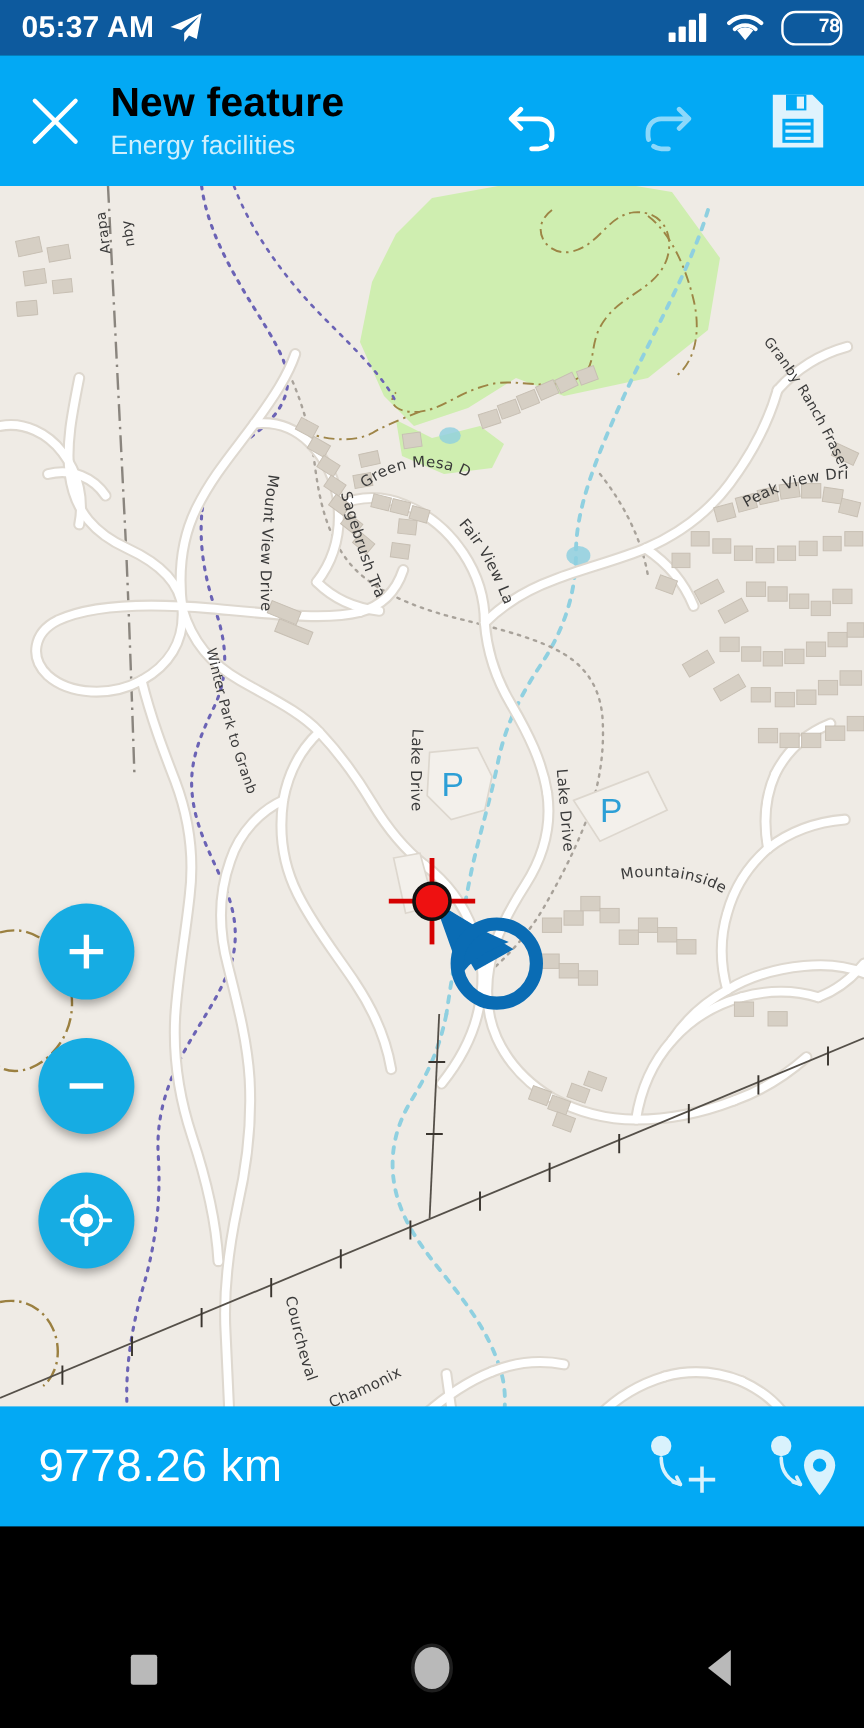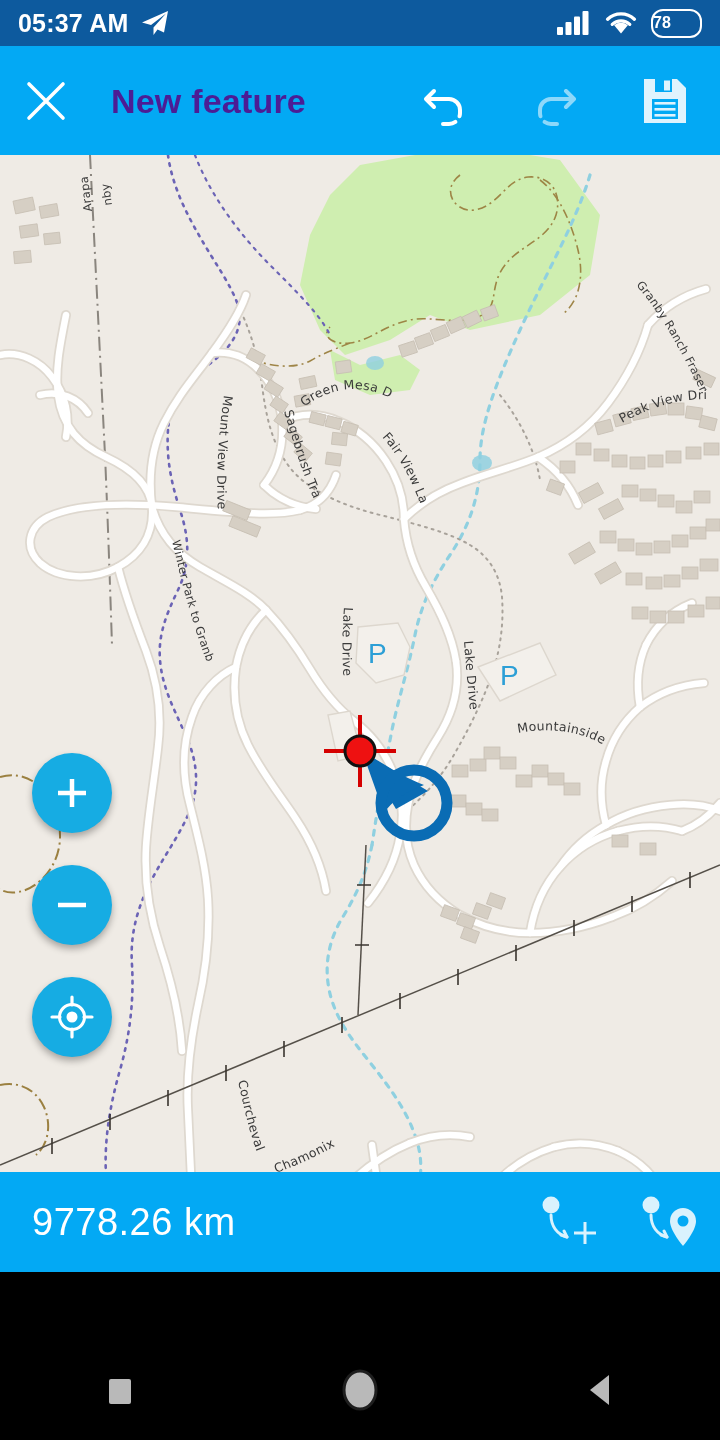--- a/index.html
+++ b/index.html
@@ -16,36 +16,36 @@
     background:#0d5a9e;display:flex;align-items:center;
     box-sizing:border-box;padding:0 18px;z-index:60;
   }
   #statusbar .clock{
     color:#fff;font-size:25px;font-weight:600;letter-spacing:.2px;
   }
   #statusbar .tg{margin-left:12px;display:flex;align-items:center;}
   #statusbar .right{margin-left:auto;display:flex;align-items:center;gap:13px;}
   .batt{
     position:relative;width:47px;height:25px;border:2.5px solid #ffffff;
-    border-radius:12px;display:flex;align-items:center;justify-content:flex-start;
+    border-radius:12px;display:flex;align-items:center;justify-content:flex-end;
   }
   .batt span{color:#fff;font-size:16px;font-weight:700;line-height:1;}
 
   
   #toolbar{
     position:absolute;left:0;top:46px;width:720px;height:109px;
     background:#03a9f4;display:flex;align-items:center;z-index:55;
   }
   #closeBtn{
     width:92px;height:109px;display:flex;align-items:center;justify-content:center;
     cursor:pointer;
   }
   #titleWrap{display:flex;flex-direction:column;justify-content:center;flex:0 0 auto;}
   #titleWrap .t1{
-    color:#4c1d95;font-size:34px;font-weight:700;line-height:40px;letter-spacing:.2px;margin-left:19px;
+    color:#000000;font-size:34px;font-weight:700;line-height:40px;letter-spacing:.2px;
   }
   #titleWrap .t2{
     color:#cfeffd;font-size:22px;font-weight:400;line-height:28px;margin-top:1px;
   }
   #tbActions{margin-left:auto;display:flex;align-items:center;}
   .tbBtn{
     width:110px;height:109px;display:flex;align-items:center;justify-content:center;
     cursor:pointer;
   }
   .tbBtn.dim{opacity:.55;}
@@ -128,20 +128,21 @@
   </div>
 
   <div id="toolbar">
     <div id="closeBtn">
       <svg width="46" height="46" viewBox="0 0 46 46">
         <path d="M6 6 L40 40 M40 6 L6 40" stroke="#fff" stroke-width="3.6" stroke-linecap="round"></path>
       </svg>
     </div>
     <div id="titleWrap">
       <div class="t1">New feature</div>
+      <div class="t2">Energy facilities</div>
     </div>
     <div id="tbActions">
       <div class="tbBtn">
         <svg width="56" height="56" viewBox="0 0 56 56">
           <path d="M17 18 L9 26 L17 34" stroke="#fff" stroke-width="4" fill="none" stroke-linecap="round" stroke-linejoin="round"></path>
           <path d="M9.5 26 H32 a11 11 0 0 1 11 11 v3 a11 11 0 0 1 -11 11 h-6" stroke="#fff" stroke-width="4" fill="none" stroke-linecap="round" stroke-dasharray="46 7"></path>
         </svg>
       </div>
       <div class="tbBtn dim">
         <svg width="56" height="56" viewBox="0 0 56 56">

